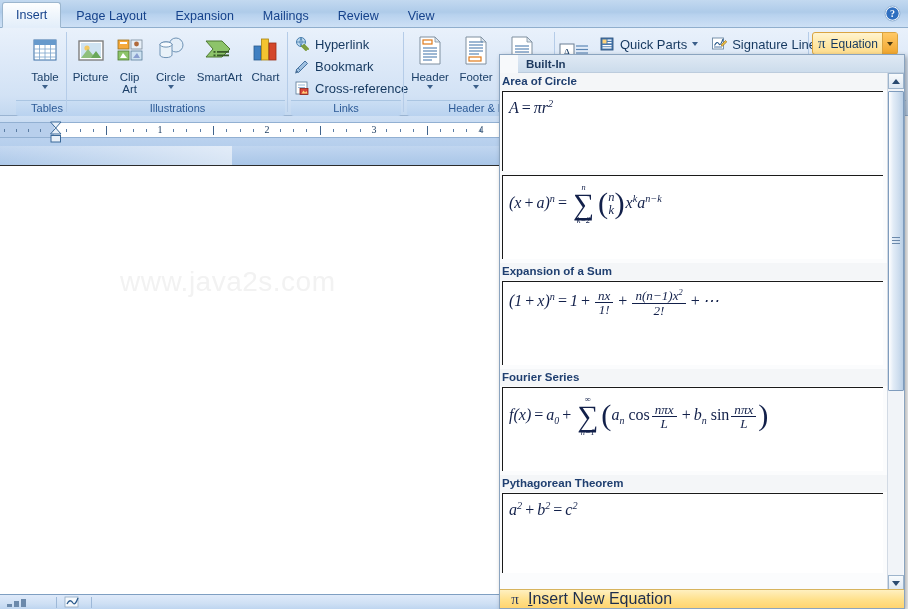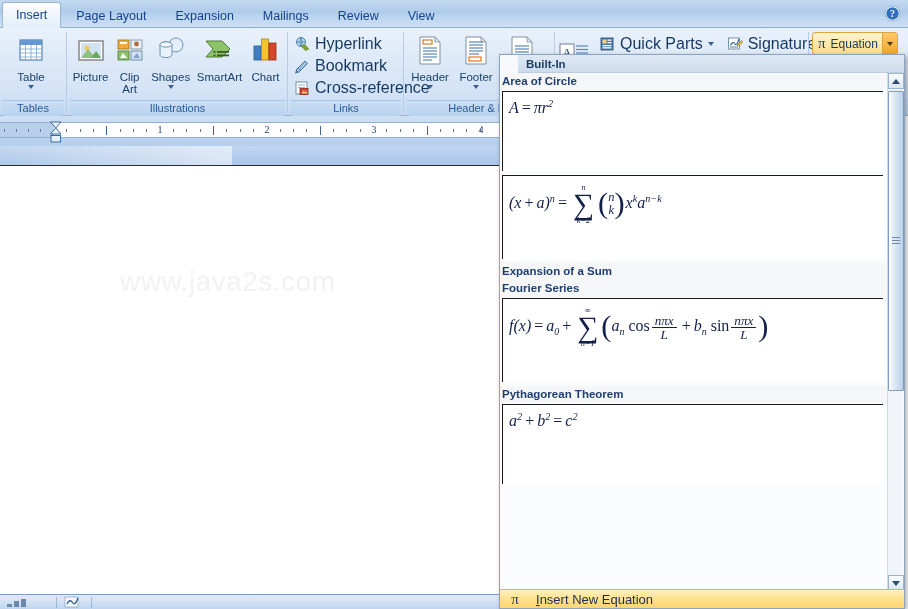--- a/index.html
+++ b/index.html
@@ -84,21 +84,21 @@
     margin-top: 2px;
   }
   .bigbtn .arw {
     width: 0; height: 0; margin-top: 2px;
     border-left: 3.5px solid transparent; border-right: 3.5px solid transparent;
     border-top: 4px solid #3b5f8a;
   }
 
   .smallrow { display: flex; align-items: center; height: 22px; cursor: default; padding-left: 2px; }
   .smallrow .ico { width: 18px; height: 18px; display: flex; align-items: center; justify-content: center; }
-  .smallrow .lbl { font-size: 16px; color: #15385f; margin-left: 4px; white-space: nowrap; }
+  .smallrow .lbl { font-size: 13px; color: #15385f; margin-left: 4px; white-space: nowrap; }
   .smallrow .arw {
     width: 0; height: 0; margin-left: 5px;
     border-left: 3.5px solid transparent; border-right: 3.5px solid transparent;
     border-top: 4px solid #3b5f8a;
   }
 
   .eqbtn {
     display: flex; align-items: center; height: 23px;
     background: linear-gradient(to bottom, #fff4d0 0%, #ffe8a8 50%, #ffdd8c 100%);
     border: 1px solid #d9a441;
@@ -277,21 +277,21 @@
   .sb-grip div { height: 1px; background: #6b89ab; margin-bottom: 2px; }
 
   .gal-footer {
     position: absolute; left: 0; bottom: 0; width: 406px; height: 19px;
     background: linear-gradient(to bottom, #fff0c0 0%, #ffe08a 55%, #ffd470 100%);
     border-top: 1px solid #d7b45e;
     display: flex; align-items: center;
     padding-left: 6px;
   }
   .gal-footer .fpi { font-family: "Liberation Serif", serif; font-size: 15px; color: #2b3a60; width: 18px; text-align: center; line-height: 1; }
-  .gal-footer .flbl { font-size: 13px; color: #1d2d4d; margin-left: 12px; }
+  .gal-footer .flbl { font-size: 16px; color: #1d2d4d; margin-left: 4px; }
   .gal-footer .flbl u { text-decoration: underline; }
 
   svg { shape-rendering: geometricPrecision; }
 </style>
 </head>
 <body>
 
 <div id="app">
 
   <div class="tabbar">
@@ -307,21 +307,21 @@
       <svg width="17" height="17" viewBox="0 0 17 17">
         <circle cx="8.5" cy="8.5" r="7.5" fill="#ffffff" stroke="#8fb0d4" stroke-width="1"></circle>
         <circle cx="8.5" cy="8.5" r="6.2" fill="#2f6fc0"></circle>
         <text x="8.5" y="12.3" font-family="Liberation Serif, serif" font-size="10" font-weight="bold" fill="#ffffff" text-anchor="middle">?</text>
       </svg>
     </div>
   </div>
 
   <div class="ribbon">
 
-    <div class="rgroup" style="left:2px; width:62px;">
+    <div class="rgroup" style="left:16px; width:62px;">
       <div class="gbody">
         <div class="bigbtn" style="width:58px;">
           <span class="ico">
             <svg width="32" height="32" viewBox="0 0 32 32">
               <rect x="5" y="5" width="22" height="20" fill="#ffffff" stroke="#3a6ea5" stroke-width="1"></rect>
               <rect x="5" y="5" width="22" height="5" fill="#6699cc"></rect>
               <line x1="5" y1="14" x2="27" y2="14" stroke="#7ba3cc" stroke-width="0.8"></line>
               <line x1="5" y1="18" x2="27" y2="18" stroke="#7ba3cc" stroke-width="0.8"></line>
               <line x1="5" y1="22" x2="27" y2="22" stroke="#7ba3cc" stroke-width="0.8"></line>
               <line x1="10.5" y1="10" x2="10.5" y2="25" stroke="#7ba3cc" stroke-width="0.8"></line>
@@ -370,21 +370,21 @@
 
         <div class="bigbtn" style="width:46px;">
           <span class="ico">
             <svg width="32" height="30" viewBox="0 0 32 30">
               <circle cx="21" cy="9" r="7" fill="#e3eef8" stroke="#6f93b5" stroke-width="1"></circle>
               <ellipse cx="11" cy="8.5" rx="6" ry="2.6" fill="#f0f6fb" stroke="#6f93b5" stroke-width="1"></ellipse>
               <path d="M5 8.5 L5 19 A6 2.6 0 0 0 17 19 L17 8.5" fill="#e9f2f9" stroke="#6f93b5" stroke-width="1"></path>
               <ellipse cx="11" cy="8.5" rx="6" ry="2.6" fill="#f7fbfe" stroke="#6f93b5" stroke-width="1"></ellipse>
             </svg>
           </span>
-          <span class="lbl">Shapes</span>
+          <span class="lbl">Circle</span>
           <span class="arw"></span>
         </div>
 
         <div class="bigbtn" style="width:54px;">
           <span class="ico">
             <svg width="34" height="30" viewBox="0 0 34 30">
               <path d="M3 5 L19 5 L27 13 L19 21 L3 21 L10 13 Z" fill="#8dc46a" stroke="#4f7a33" stroke-width="1"></path>
               <rect x="14" y="15" width="12" height="1.8" fill="#3a5c2a"></rect>
               <rect x="14" y="18.5" width="12" height="1.8" fill="#3a5c2a"></rect>
               <rect x="10.5" y="15" width="2" height="1.8" fill="#3a5c2a"></rect>
@@ -657,20 +657,23 @@
       </div>
 
       <div class="eq-item">
         <div class="eq-box tall">
           <span class="mth">(x<span class="op">+</span>a)<sup>n</sup><span class="op">=</span><span class="bigsum"><span class="lim">n</span><span class="sg">∑</span><span class="lim">k=2</span></span><span class="binom"><span class="paren">(</span><span class="stack">n<br>k</span><span class="paren">)</span></span>x<sup>k</sup>a<sup>n−k</sup></span>
         </div>
       </div>
 
       <div class="eq-item">
         <div class="eq-title">Expansion of a Sum</div>
+        <div class="eq-box tall">
+          <span class="mth">(1<span class="op">+</span>x)<sup>n</sup><span class="op">=</span>1<span class="op">+</span><span class="frac"><span class="num">nx</span><span class="den">1!</span></span><span class="op">+</span><span class="frac"><span class="num">n(n−1)x<sup>2</sup></span><span class="den">2!</span></span><span class="op">+</span>⋯</span>
+        </div>
       </div>
 
       <div class="eq-item">
         <div class="eq-title">Fourier Series</div>
         <div class="eq-box tall">
           <span class="mth">f(x)<span class="op">=</span>a<sub>0</sub><span class="op">+</span><span class="bigsum"><span class="lim">∞</span><span class="sg">∑</span><span class="lim">n=1</span></span><span class="bigparen">(</span>a<sub>n</sub><span class="up">&nbsp;cos</span><span class="frac"><span class="num">nπx</span><span class="den">L</span></span><span class="op">+</span>b<sub>n</sub><span class="up">&nbsp;sin</span><span class="frac"><span class="num">nπx</span><span class="den">L</span></span><span class="bigparen">)</span></span>
         </div>
       </div>
 
       <div class="eq-item">

